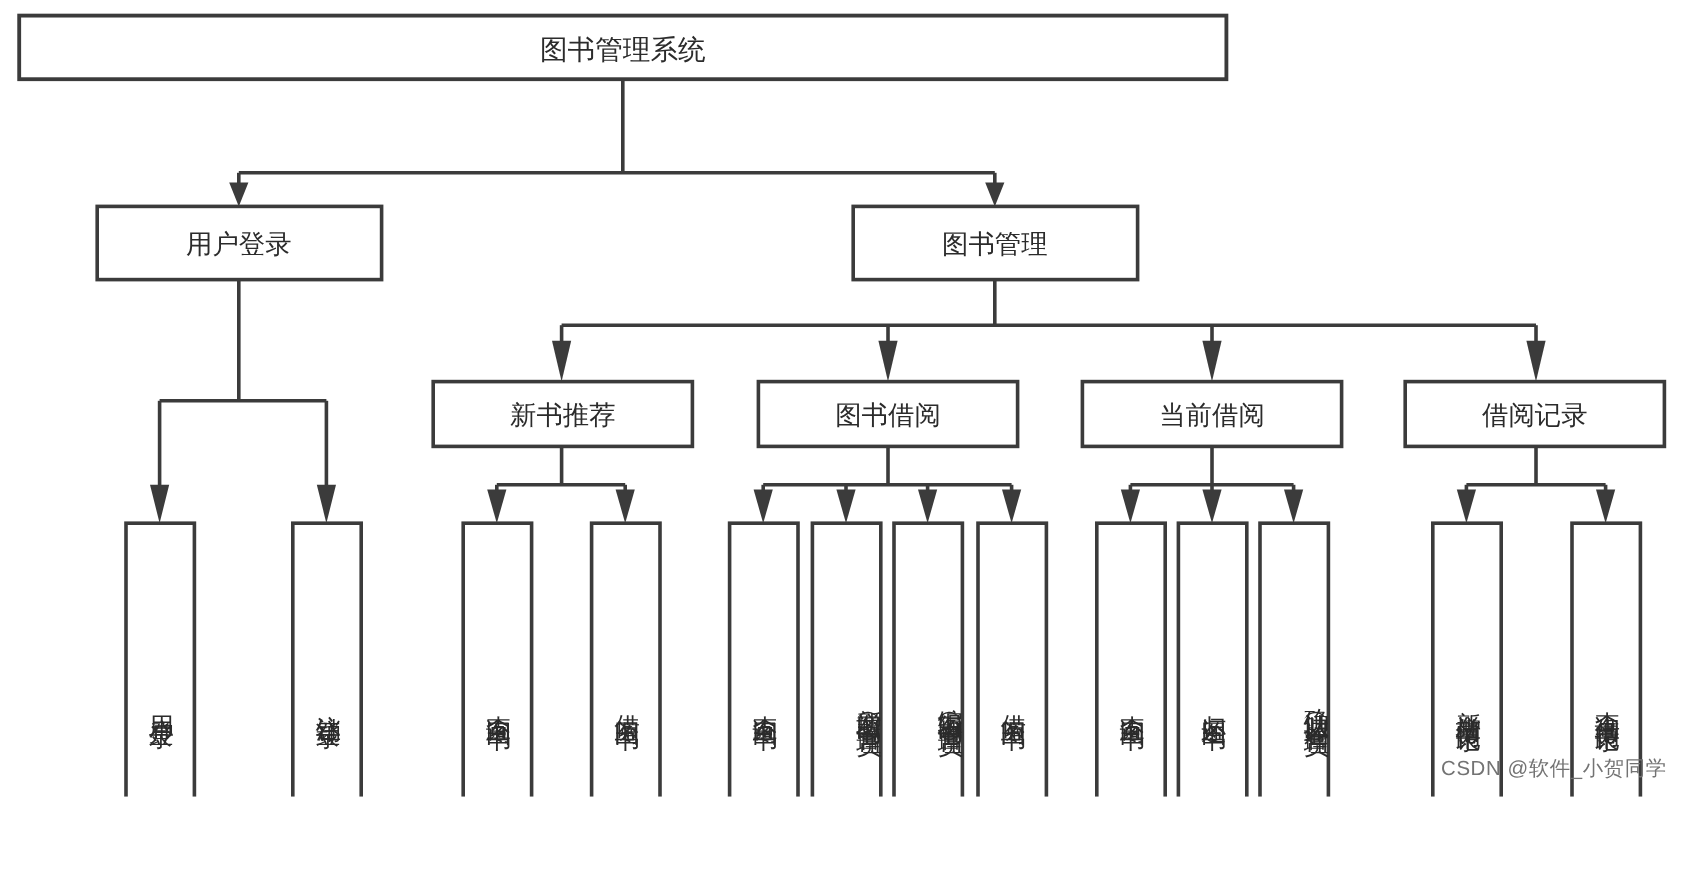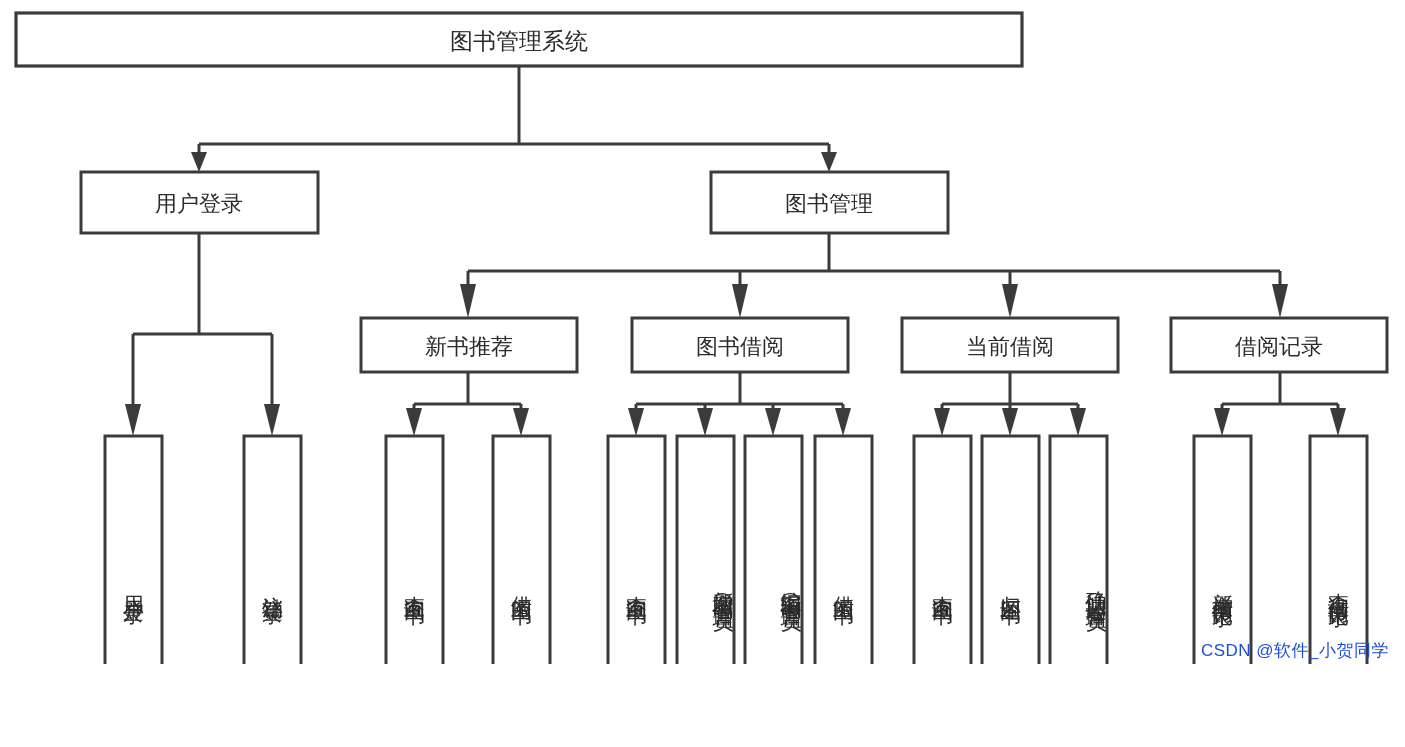--- a/index.html
+++ b/index.html
@@ -70,24 +70,24 @@
     letter-spacing: 3px;
     color: #2b2b2b;
     text-align: center;
     white-space: nowrap;
     pointer-events: none;
     user-select: none;
   }
   #watermark {
     position: absolute;
     right: 16px;
-    bottom: 2px;
+    bottom: 12px;
     font-family: "Liberation Sans", "DejaVu Sans", sans-serif;
     font-size: 17px;
-    color: #1d4ed8;
+    color: #737373;
     letter-spacing: 0.5px;
     white-space: nowrap;
   }
 </style>
 </head>
 <body>
 
 <div id="diagram-root">
 
   <svg id="tree-svg" viewBox="0 0 1405 747">

